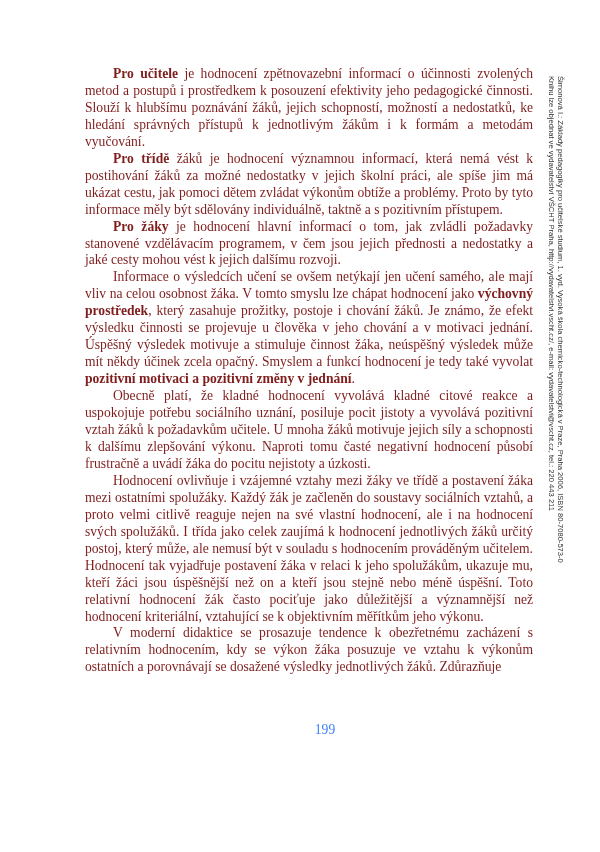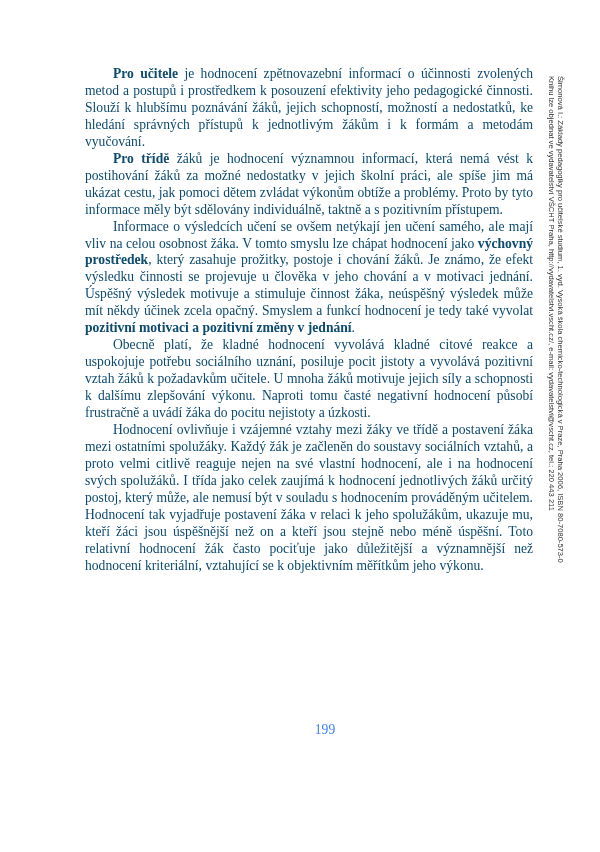--- a/index.html
+++ b/index.html
@@ -1,21 +1,21 @@
 <!DOCTYPE html>
 <html><head>
 <meta charset="utf-8">
 <style>
   html, body { margin: 0; padding: 0; background: #ffffff; }
   body { width: 600px; height: 852px; position: relative; overflow: hidden; }
   .page { position: absolute; left: 0; top: 0; width: 600px; height: 852px; background: #fff; }
   .text-block {
     position: absolute; left: 85px; top: 66px; width: 448px;
     font-family: "Liberation Serif", "DejaVu Serif", serif;
-    font-size: 13.6px; line-height: 16.95px; color: #0c4a6e;
+    font-size: 13.6px; line-height: 16.95px; color: #7f1d1d;
     text-align: justify;
   }
   .para { margin: 0; text-indent: 28px; }
   .para b { font-weight: bold; }
   .page-number {
     position: absolute; left: 0; width: 600px; top: 722px; text-align: center;
     font-family: "Liberation Serif", "DejaVu Serif", serif; font-size: 13.6px; color: #3b82f6; padding-left: 25px;
   }
   .side-note {
     position: absolute; left: 565px; top: 76px;
@@ -28,23 +28,25 @@
   .side-note div { margin: 0; }
 </style>
 </head>
 <body>
 
 <div class="page">
 
   <div class="text-block">
     <p class="para"><b>Pro učitele</b><span> je hodnocení zpětnovazební informací o účinnosti zvolených metod a postupů i prostředkem k posouzení efektivity jeho pedagogické činnosti. Slouží k hlubšímu poznávání žáků, jejich schopností, možností a nedostatků, ke hledání správných přístupů k jednotlivým žákům i k formám a metodám vyučování.</span></p>
     <p class="para"><b>Pro třídě</b><span> žáků je hodnocení významnou informací, která nemá vést k postihování žáků za možné nedostatky v jejich školní práci, ale spíše jim má ukázat cestu, jak pomoci dětem zvládat výkonům obtíže a problémy. Proto by tyto informace měly být sdělovány individuálně, taktně a s pozitivním přístupem.</span></p>
+    <p class="para"><b>Pro žáky</b><span> je hodnocení hlavní informací o tom, jak zvládli požadavky stanovené vzdělávacím programem, v čem jsou jejich přednosti a nedostatky a jaké cesty mohou vést k jejich dalšímu rozvoji.</span></p>
     <p class="para"><span>Informace o výsledcích učení se ovšem netýkají jen učení samého, ale mají vliv na celou osobnost žáka. V tomto smyslu lze chápat hodnocení jako </span><b>výchovný prostředek</b><span>, který zasahuje prožitky, postoje i chování žáků. Je známo, že efekt výsledku činnosti se projevuje u člověka v jeho chování a v motivaci jednání. Úspěšný výsledek motivuje a stimuluje činnost žáka, neúspěšný výsledek může mít někdy účinek zcela opačný. Smyslem a funkcí hodnocení je tedy také vyvolat </span><b>pozitivní motivaci a pozitivní změny v jednání</b><span>.</span></p>
     <p class="para"><span>Obecně platí, že kladné hodnocení vyvolává kladné citové reakce a uspokojuje potřebu sociálního uznání, posiluje pocit jistoty a vyvolává pozitivní vztah žáků k požadavkům učitele. U mnoha žáků motivuje jejich síly a schopnosti k dalšímu zlepšování výkonu. Naproti tomu časté negativní hodnocení působí frustračně a uvádí žáka do pocitu nejistoty a úzkosti.</span></p>
     <p class="para"><span>Hodnocení ovlivňuje i vzájemné vztahy mezi žáky ve třídě a postavení žáka mezi ostatními spolužáky. Každý žák je začleněn do soustavy sociálních vztahů, a proto velmi citlivě reaguje nejen na své vlastní hodnocení, ale i na hodnocení svých spolužáků. I třída jako celek zaujímá k hodnocení jednotlivých žáků určitý postoj, který může, ale nemusí být v souladu s hodnocením prováděným učitelem. Hodnocení tak vyjadřuje postavení žáka v relaci k jeho spolužákům, ukazuje mu, kteří žáci jsou úspěšnější než on a kteří jsou stejně nebo méně úspěšní. Toto relativní hodnocení žák často pociťuje jako důležitější a významnější než hodnocení kriteriální, vztahující se k objektivním měřítkům jeho výkonu.</span></p>
+    <p class="para"><span>V moderní didaktice se prosazuje tendence k obezřetnému zacházení s relativním hodnocením, kdy se výkon žáka posuzuje ve vztahu k výkonům ostatních a porovnávají se dosažené výsledky jednotlivých žáků. Zdůrazňuje</span></p>
   </div>
 
   <div class="page-number">199</div>
 
   <div class="side-note">
     <div>Šimonová I.: Základy pedagogiky pro učitelské studium, 1. vyd. Vysoká škola chemicko-technologická v Praze, Praha 2006, ISBN 80-7080-573-0</div>
     <div>Knihu lze objednat ve vydavatelství VŠCHT Praha, http://vydavatelstvi.vscht.cz/, e-mail: vydavatelstvi@vscht.cz, tel.: 220 443 211</div>
   </div>
 
 </div>

